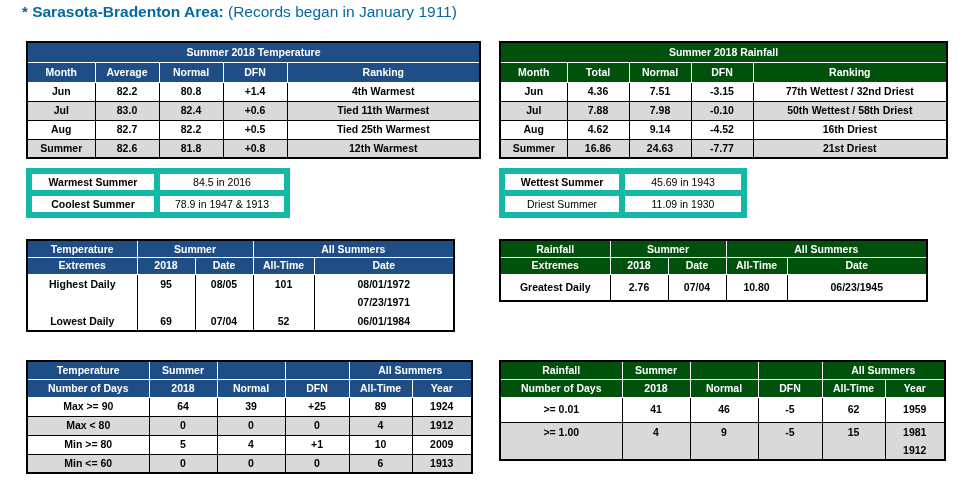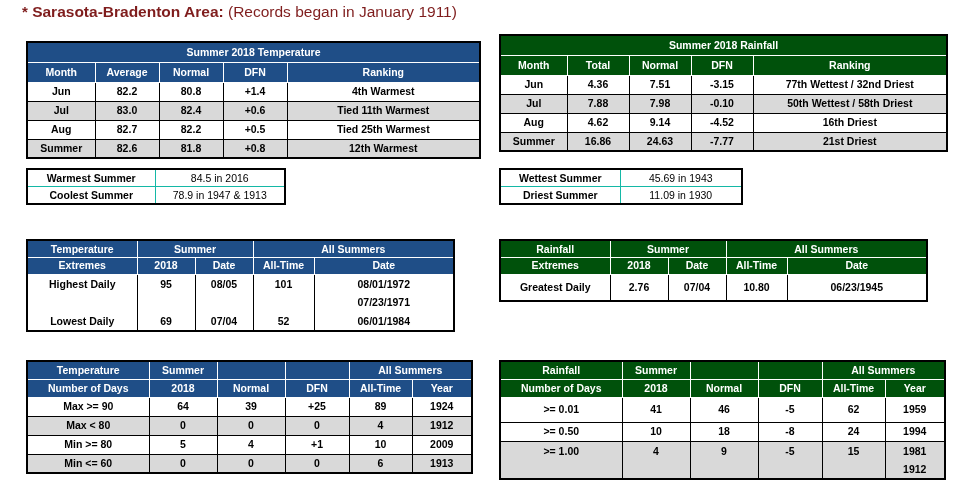--- a/index.html
+++ b/index.html
@@ -9,21 +9,21 @@
     background: #ffffff;
     font-family: "Liberation Sans", sans-serif;
     overflow: hidden;
   }
   #page { position: relative; width: 969px; height: 502px; }
 
   .title {
     position: absolute;
     left: 22px; top: 3px;
     font-size: 15.5px;
-    color: #7f1d1d;
+    color: #0369a1;
     white-space: nowrap;
   }
   .title .star { font-weight: bold; font-size: 15px; }
   .title .bold { font-weight: bold; }
   .title .norm { font-weight: normal; }
 
   table.wx {
     position: absolute;
     border-collapse: collapse;
     table-layout: fixed;
@@ -69,31 +69,31 @@
 
   
   table.minibox {
     position: absolute;
     border-collapse: collapse;
     table-layout: fixed;
     border: 2px solid #000;
     background: #fff;
   }
   table.minibox td {
-    border: 1px solid #14b8a6;
+    border: 6px solid #14b8a6;
     font-size: 10.5px;
     text-align: center;
     vertical-align: middle;
     padding: 2px 0;
     color: #000;
   }
   td.k-warm  { color: #FF0000; font-weight: bold; }
   td.k-cool  { color: #9DC3E6; font-weight: bold; margin-left: 16px; }
   td.k-wet   { color: #008000; font-weight: bold; }
-  td.k-dry   { color: #BFA36A; font-weight: bold; margin-top: 19px; }
+  td.k-dry   { color: #BFA36A; font-weight: normal; margin-top: 19px; }
   td.v { font-weight: normal; }
 </style>
 </head>
 <body>
 
 <div id="page">
 
   <div class="title">
     <span class="star">*</span>
     <span class="bold">Sarasota-Bradenton Area:</span>
@@ -145,21 +145,21 @@
       <tr>
         <td class="lbl shade" style="height:19px">Summer</td>
         <td class="data shade">82.6</td>
         <td class="data shade">81.8</td>
         <td class="shade pos">+0.8</td>
         <td class="data shade">12th Warmest</td>
       </tr>
     </tbody>
   </table>
 
-  <table class="wx green" id="t-rain-summary" style="left:499px; top:34px; width:447px;">
+  <table class="wx green" id="t-rain-summary" style="left:499px; top:41px; width:447px;">
     <colgroup>
         <col style="width:67px">
         <col style="width:62px">
         <col style="width:62px">
         <col style="width:62px">
         <col style="width:194px">
       </colgroup>
     <thead>
       <tr>
         <th colspan="5" class="edgeL edgeR edgeT" style="height:20px;">Summer 2018 Rainfall</th>
@@ -409,28 +409,20 @@
     <tbody>
       <tr>
         <td class="lbl white" style="height:25px">&gt;= 0.01</td>
         <td class="data white">41</td>
         <td class="data white">46</td>
         <td class="white neg">-5</td>
         <td class="data white">62</td>
         <td class="data white">1959</td>
       </tr>
       <tr>
-        <td class="lbl white" style="height:19px">&gt;= 0.50</td>
-        <td class="data white">10</td>
-        <td class="data white">18</td>
-        <td class="white neg">-8</td>
-        <td class="data white">24</td>
-        <td class="data white">1994</td>
-      </tr>
-      <tr>
         <td class="lbl shade noBot" style="height:19px">&gt;= 1.00</td>
         <td class="data shade noBot">4</td>
         <td class="data shade noBot">9</td>
         <td class="shade neg noBot">-5</td>
         <td class="data shade noBot">15</td>
         <td class="data shade noBot">1981</td>
       </tr>
       <tr>
         <td class="lbl shade noTop" style="height:19px"></td>
         <td class="data shade noTop"></td>

